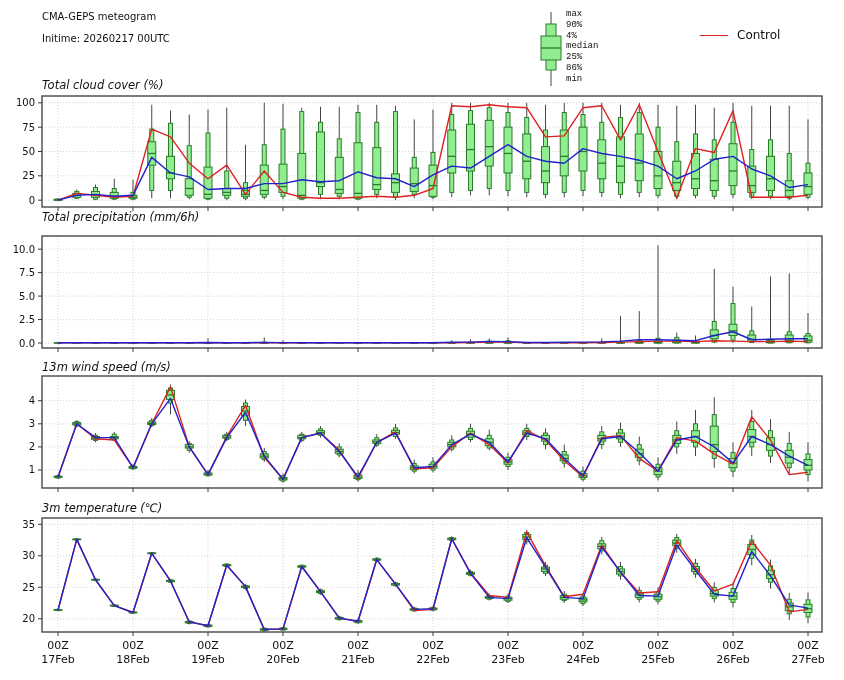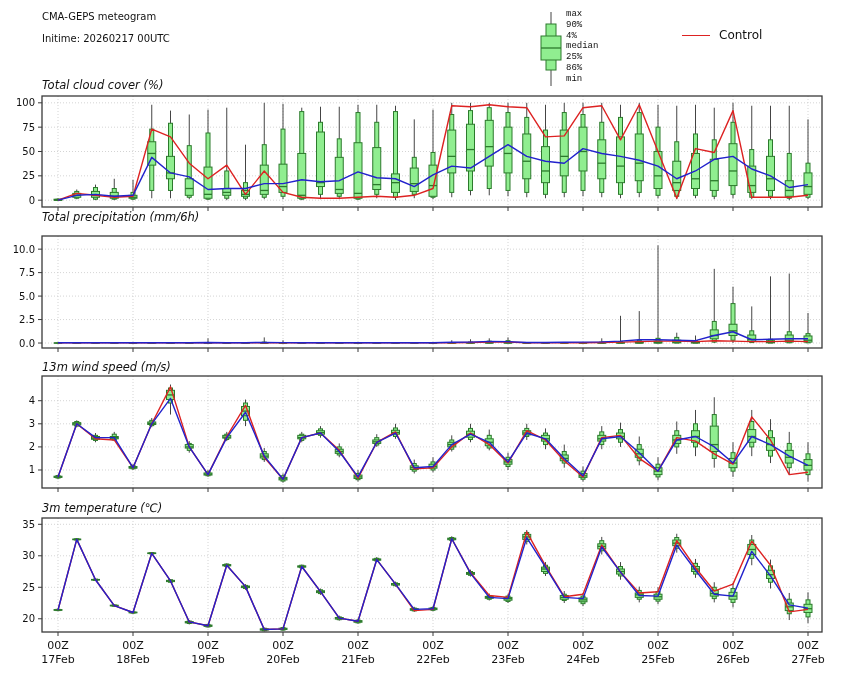--- a/index.html
+++ b/index.html
@@ -5,21 +5,21 @@
   html,body{margin:0;padding:0;background:#ffffff;}
   .figure{
     position:relative;width:844px;height:680px;background:#ffffff;overflow:hidden;
     font-family:"DejaVu Sans","Liberation Sans",sans-serif;color:#111;
   }
   .figure svg{position:absolute;left:0;top:0;}
   .hdr{position:absolute;left:42px;top:6px;font-size:10px;line-height:22px;}
   .panel-title{position:absolute;left:42px;font-size:11.5px;color:#111;font-style:italic;}
   .legend-glyph{position:absolute;left:538px;top:8px;}
   .legend-glyph-labels{position:absolute;left:566px;top:9px;font-size:9px;line-height:10.8px;font-family:Liberation Mono, monospace;}
-  .legend-lines{position:absolute;left:682px;top:26px;text-align:center;}
+  .legend-lines{position:absolute;left:700px;top:26px;text-align:center;}
   .legend-row{display:flex;align-items:center;height:18px;margin-bottom:7px;}
   .legend-swatch{display:inline-block;width:28px;height:0;border-top-width:1.6px;border-top-style:solid;margin-right:9px;}
   .legend-line-label{font-size:12px;}
   .grid{stroke:#c9c9c9;stroke-width:0.8;stroke-dasharray:1 2;fill:none;}
   .frame{fill:none;stroke:#3a3a3a;stroke-width:1.3;}
   .tick{stroke:#3a3a3a;stroke-width:1;}
   .ylab{font-size:10px;fill:#111;text-anchor:end;}
   .xlab{font-size:11px;fill:#111;text-anchor:middle;}
   .series{fill:none;stroke-width:1.4;stroke-linejoin:round;}
 </style>

